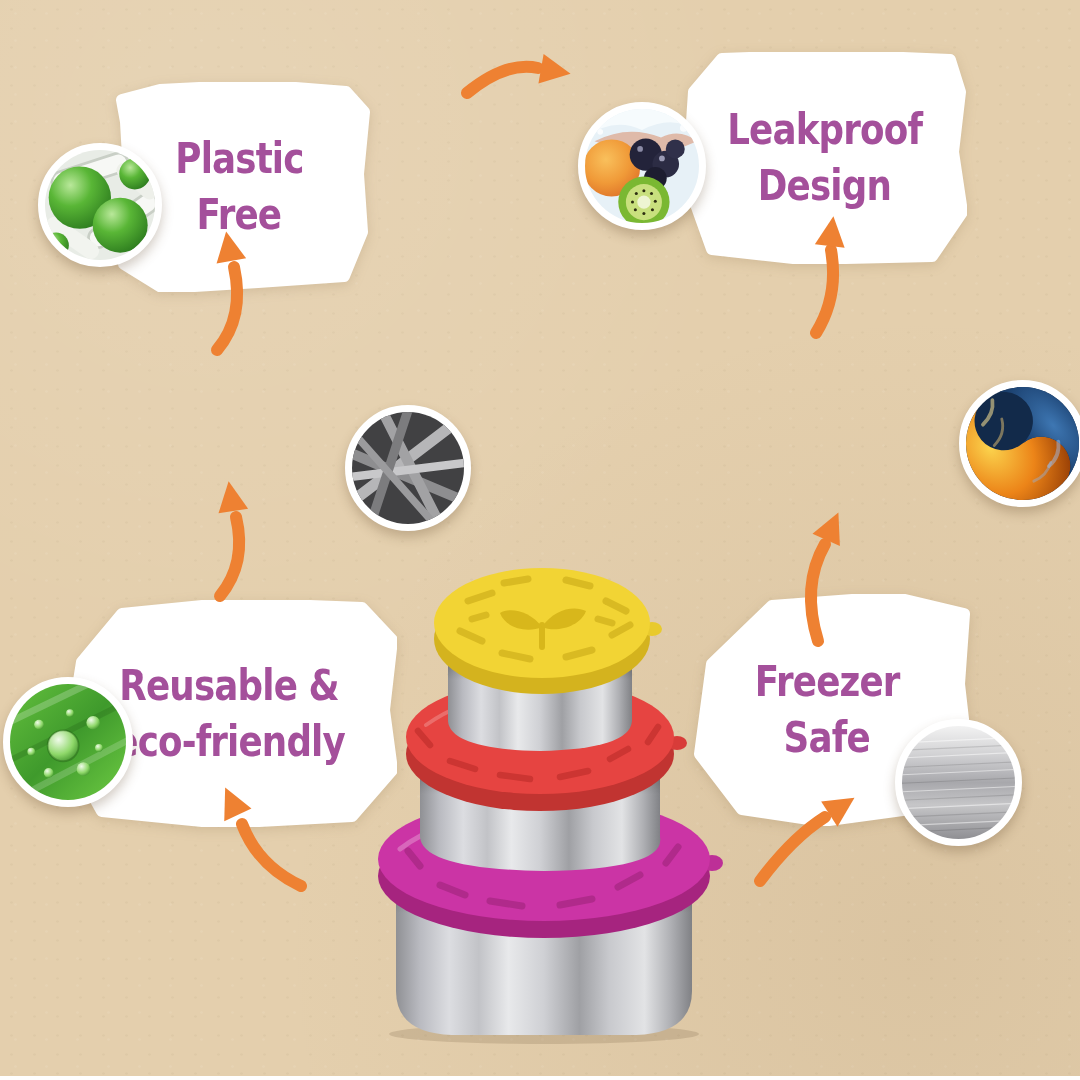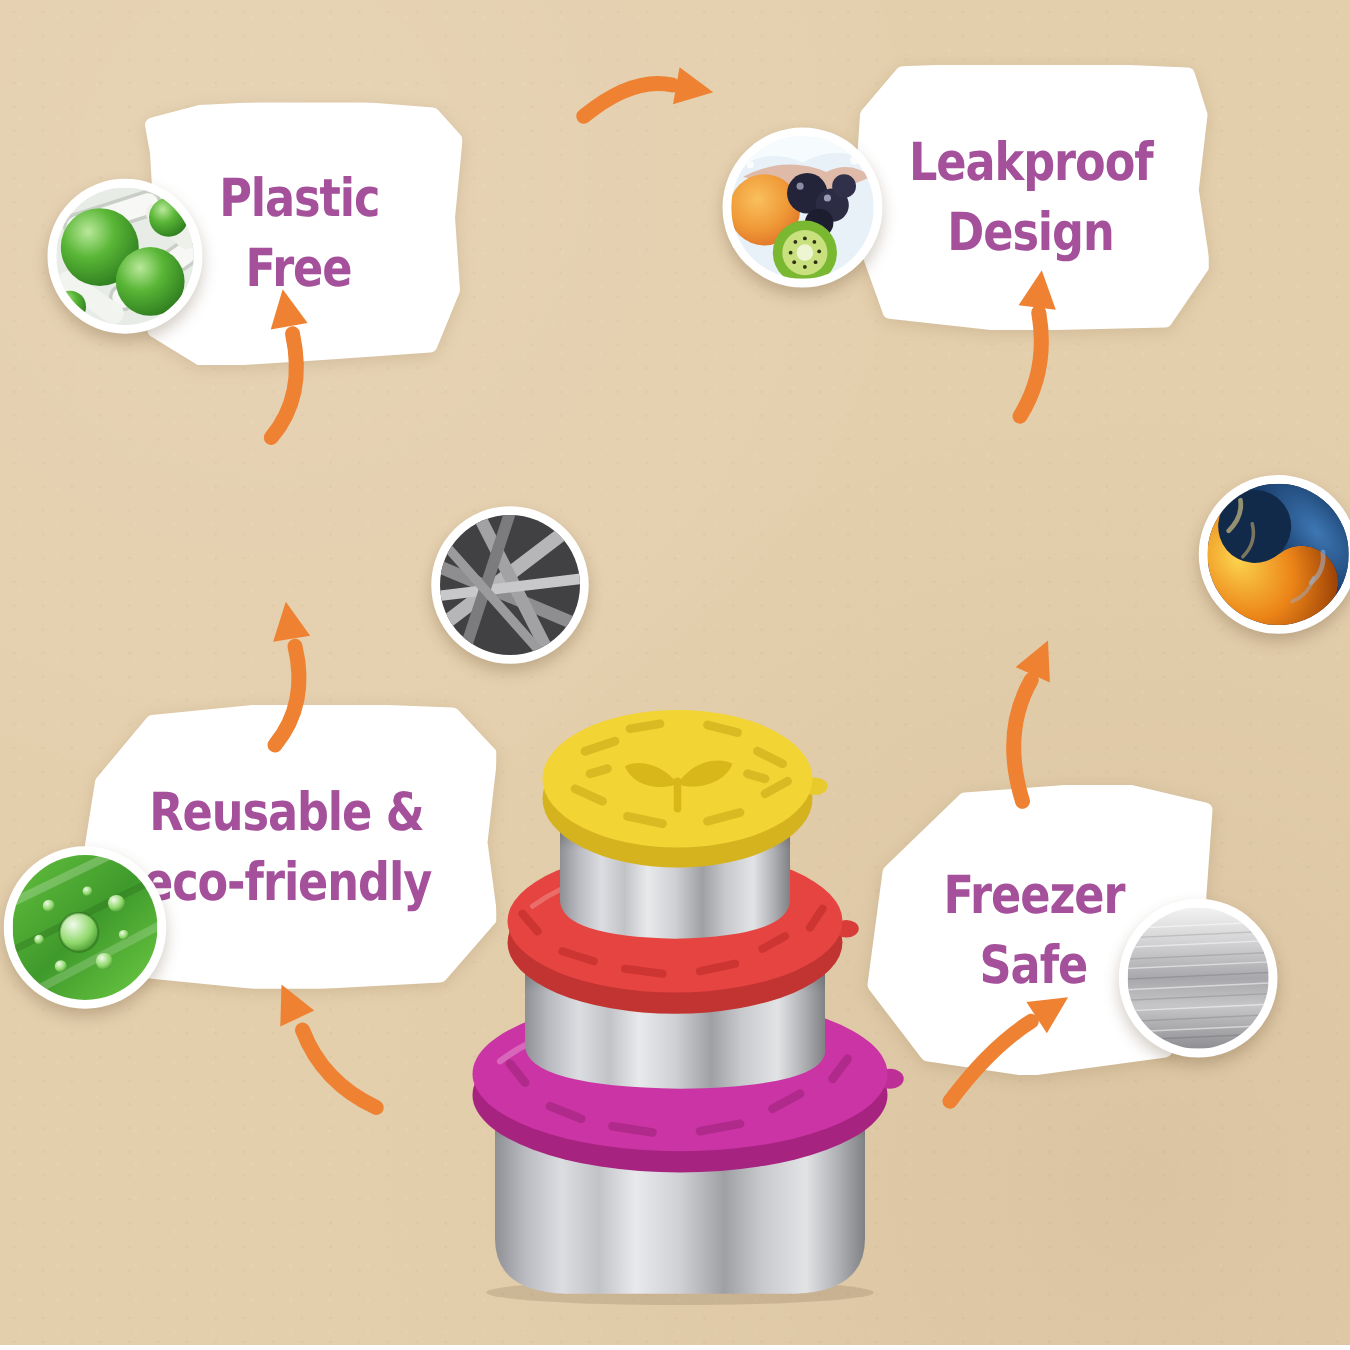--- a/index.html
+++ b/index.html
@@ -36,42 +36,42 @@
     <svg class="blob" viewBox="0 0 262 210" preserveAspectRatio="none">
       <path d="M18,40 L14,18 L52,8 L150,3 L238,10 L256,30 L250,92 L254,150 L236,194 L150,200 L55,206 L16,182 L22,110 Z" fill="#ffffff" stroke="#ffffff" stroke-width="12" stroke-linejoin="round"></path>
     </svg>
     <div class="card-text">
       <div class="line">Plastic</div>
       <div class="line">Free</div>
     </div>
   </div>
 
 
-  <div class="card" style="left:62px;top:564px;width:335px;height:227px">
+  <div class="card" style="left:62px;top:600px;width:335px;height:227px">
     <svg class="blob" viewBox="0 0 335 227" preserveAspectRatio="none">
       <path d="M20,62 L60,14 L170,3 L300,8 L330,40 L322,110 L330,170 L290,216 L160,223 L40,211 L6,150 Z" fill="#ffffff" stroke="#ffffff" stroke-width="12" stroke-linejoin="round"></path>
     </svg>
     <div class="card-text">
       <div class="line">Reusable &amp;</div>
       <div class="line">eco-friendly</div>
     </div>
   </div>
 
   <div class="card" style="left:682px;top:52px;width:285px;height:212px">
     <svg class="blob" viewBox="0 0 285 212" preserveAspectRatio="none">
       <path d="M12,40 L40,7 L150,3 L268,8 L278,40 L271,100 L280,160 L250,204 L120,207 L30,197 L6,130 Z" fill="#ffffff" stroke="#ffffff" stroke-width="12" stroke-linejoin="round"></path>
     </svg>
     <div class="card-text">
       <div class="line">Leakproof</div>
       <div class="line">Design</div>
     </div>
   </div>
 
 
-  <div class="card" style="left:682px;top:628px;width:290px;height:232px">
+  <div class="card" style="left:682px;top:594px;width:290px;height:232px">
     <svg class="blob" viewBox="0 0 290 232" preserveAspectRatio="none">
       <path d="M30,70 L90,12 L210,3 L282,20 L277,90 L285,160 L250,212 L140,227 L60,215 L18,160 Z" fill="#ffffff" stroke="#ffffff" stroke-width="12" stroke-linejoin="round"></path>
     </svg>
     <div class="card-text">
       <div class="line">Freezer</div>
       <div class="line">Safe</div>
     </div>
   </div>
 
   <div class="photo" style="left:38px;top:143px;width:124px;height:124px">

